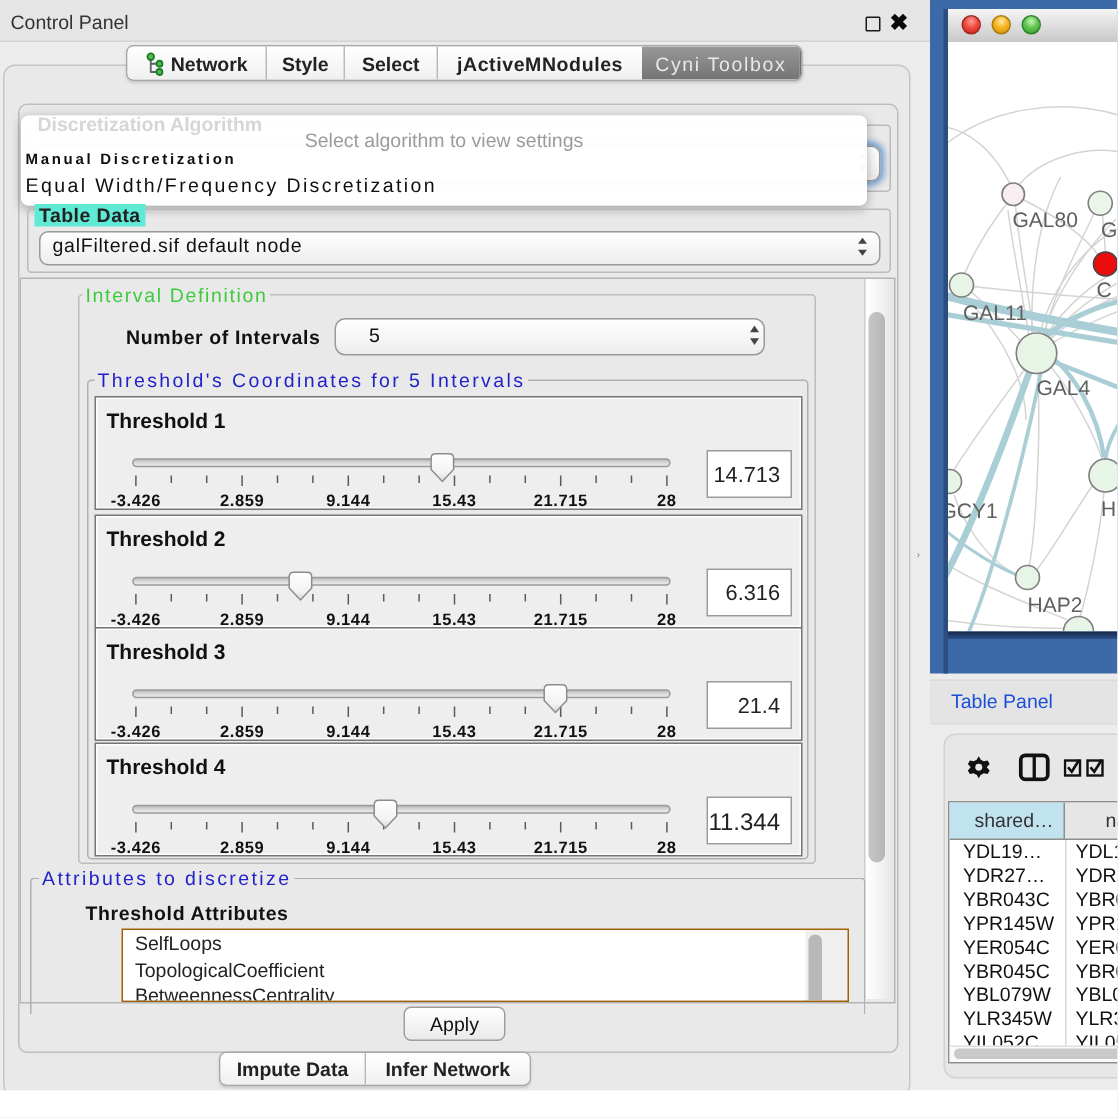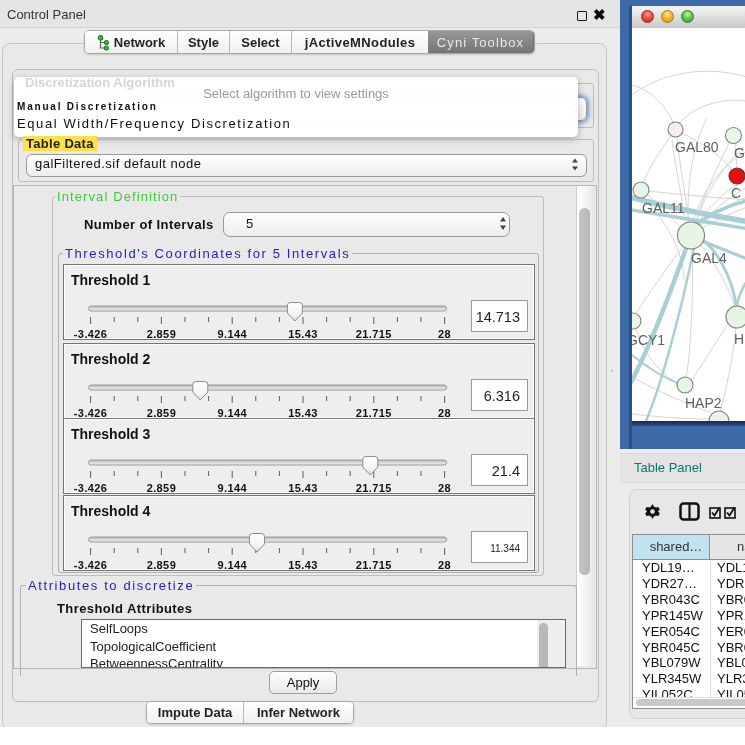--- a/index.html
+++ b/index.html
@@ -41,21 +41,21 @@
         <path d="M9 17 L12 13 L6 13 Z" fill="#444"></path>
       </svg></div>
 
   <div class="abs" style="left:14px;top:77px;width:564px;height:60px;background:rgba(255,255,255,0.97);border-radius:5px;box-shadow:0 2px 7px rgba(0,0,0,0.30);"></div>
   <div class="abs" style="left:25px;top:75px;font-size:13px;font-weight:bold;color:#d4d7d4;">Discretization Algorithm</div>
   <div class="abs" style="left:14px;top:86px;width:564px;text-align:center;font-size:13px;color:#9b9b9b;">Select algorithm to view settings</div>
   <div class="abs" style="left:17px;top:101px;font-size:10px;font-weight:bold;letter-spacing:1.8px;color:#0f0f0f;">Manual Discretization</div>
   <div class="abs" style="left:17px;top:115.5px;font-size:13px;letter-spacing:1.6px;color:#0f0f0f;">Equal Width/Frequency Discretization</div>
 
   <div class="abs" style="left:18px;top:139px;width:574px;height:41px;border:1px solid #bbb;border-radius:3px;"></div>
-  <div class="abs" style="left:23px;top:136px;background:#fde047;padding:0 3px;font-size:13px;font-weight:bold;letter-spacing:0.3px;color:#222;">Table Data</div>
+  <div class="abs" style="left:23px;top:136px;background:#5eead4;padding:0 3px;font-size:13px;font-weight:bold;letter-spacing:0.3px;color:#222;">Table Data</div>
   <div class="abs" style="left:26px;top:154px;width:559px;height:21px;border-radius:6px;border:1px solid #9a9a9a;background:linear-gradient(#ffffff,#ededed);"></div>
   <div class="abs" style="left:35px;top:156px;font-size:13px;letter-spacing:0.5px;color:#111;">galFiltered.sif default node</div>
   <div class="abs" style="left:566px;top:154px;width:18px;height:21px;"><svg width="18" height="21">
         <path d="M9 4.5 L12 8.5 L6 8.5 Z" fill="#444"></path>
         <path d="M9 16.5 L12 12.5 L6 12.5 Z" fill="#444"></path>
       </svg></div>
 
   <div class="abs" style="left:13px;top:185px;width:582px;height:482px;border:1px solid #b5b5b5;background:#e9e9e9;overflow:hidden;"></div>
 
   <div class="abs" style="left:576px;top:186px;width:18px;height:480px;background:linear-gradient(to right,#ffffff,#f2f2f2 60%,#e5e5e5);border-left:1px solid #cfcfcf;"></div>
@@ -234,21 +234,21 @@
         <line x1="357.0" y1="52" x2="357.0" y2="57" stroke="#5a5a5a" stroke-width="1"></line>
         <line x1="380.6" y1="52" x2="380.6" y2="59" stroke="#5a5a5a" stroke-width="1"></line>
         <text x="26.6" y="72.5" text-anchor="middle" font-size="11" font-weight="bold" letter-spacing="0.4" fill="#111" font-family="Liberation Sans">-3.426</text>
         <text x="97.4" y="72.5" text-anchor="middle" font-size="11" font-weight="bold" letter-spacing="0.4" fill="#111" font-family="Liberation Sans">2.859</text>
         <text x="168.2" y="72.5" text-anchor="middle" font-size="11" font-weight="bold" letter-spacing="0.4" fill="#111" font-family="Liberation Sans">9.144</text>
         <text x="239.0" y="72.5" text-anchor="middle" font-size="11" font-weight="bold" letter-spacing="0.4" fill="#111" font-family="Liberation Sans">15.43</text>
         <text x="309.8" y="72.5" text-anchor="middle" font-size="11" font-weight="bold" letter-spacing="0.4" fill="#111" font-family="Liberation Sans">21.715</text>
         <text x="380.6" y="72.5" text-anchor="middle" font-size="11" font-weight="bold" letter-spacing="0.4" fill="#111" font-family="Liberation Sans">28</text>
         <path d="M 185.5 40.5 Q 185.5 37.5 188.5 37.5 L 197.5 37.5 Q 200.5 37.5 200.5 40.5 L 200.5 48 L 193.0 56 L 185.5 48 Z" fill="url(#th4)" stroke="#8c8c8c" stroke-width="1"></path>
       </svg>
-  <div style="position:absolute;left:407px;top:35px;width:48px;height:27px;background:#fff;border:1px solid #9a9a9a;font-size:10px;color:#222;text-align:right;line-height:27px;padding-top:3px;padding-right:7px;">11.344</div>
+  <div style="position:absolute;left:407px;top:35px;width:48px;height:27px;background:#fff;border:1px solid #9a9a9a;font-size:16px;color:#222;text-align:right;line-height:27px;padding-top:3px;padding-right:7px;">11.344</div>
   </div>
 
   <div class="abs" style="left:20px;top:585px;width:555px;height:90px;border:1px solid #b0b0b0;border-top-left-radius:3px;border-top-right-radius:3px;border-bottom:none;"></div>
   <div class="abs" style="left:26px;top:578px;background:#e9e9e9;padding:0 2px;font-size:13px;color:#2222cc;letter-spacing:1.6px;">Attributes to discretize</div>
   <div class="abs" style="left:57px;top:601px;font-size:13px;font-weight:bold;letter-spacing:0.4px;color:#111;">Threshold Attributes</div>
   <div class="abs" style="left:61px;top:619px;width:483px;height:47px;border:1px solid #a16207;background:#efefef;overflow:hidden;margin-left:20px;">
     <div style="position:absolute;left:0;top:0;width:455px;height:47px;background:#fff;"></div>
     <div style="position:absolute;left:8px;top:0px;font-size:13px;color:#222;line-height:17.5px;">SelfLoops<br>TopologicalCoefficient<br>BetweennessCentrality</div>
     <div style="position:absolute;left:457px;top:3px;width:9px;height:60px;background:#b8b8b8;border-radius:5px;"></div>
   </div>
@@ -332,21 +332,21 @@
 <text x="59" y="235">GAL4</text>
 <text x="-5" y="317">GCY1</text>
 <text x="102" y="316">H</text>
 <text x="53" y="380">HAP2</text>
 </g>
 </svg>
   </div>
   <div class="abs" style="left:632px;top:421px;width:113px;height:5px;background:linear-gradient(#16294a,#2c4f86);"></div>
 
   <div class="abs" style="left:620px;top:453px;width:125px;height:28px;background:#e4e4e4;border-top:1px solid #dadada;border-bottom:1px solid #dcdcdc;"></div>
-  <div class="abs" style="left:634px;top:460px;font-size:13px;color:#0f766e;">Table Panel</div>
+  <div class="abs" style="left:634px;top:460px;font-size:13px;color:#1d4ed8;">Table Panel</div>
 
   <div class="abs" style="left:629px;top:489px;width:130px;height:228px;background:#e7e7e7;border:1px solid #d2d2d2;border-radius:8px;"></div>
 
   <div class="abs" style="left:643px;top:502px;width:19px;height:19px;">
     <svg width="19" height="19" viewBox="0 0 18 18">
         <path d="M9 2 L10.3 4.2 A5 5 0 0 1 12.1 5.2 L14.6 4.7 L15.9 7 L14.2 8.9 A5 5 0 0 1 14.2 9.1 L15.9 11 L14.6 13.3 L12.1 12.8 A5 5 0 0 1 10.3 13.8 L9 16 L7.7 13.8 A5 5 0 0 1 5.9 12.8 L3.4 13.3 L2.1 11 L3.8 9.1 A5 5 0 0 1 3.8 8.9 L2.1 7 L3.4 4.7 L5.9 5.2 A5 5 0 0 1 7.7 4.2 Z" fill="#111"></path>
         <circle cx="9" cy="9" r="2.2" fill="#e7e7e7"></circle>
       </svg>
   </div>
   <div class="abs" style="left:679px;top:502px;width:21px;height:19px;">

